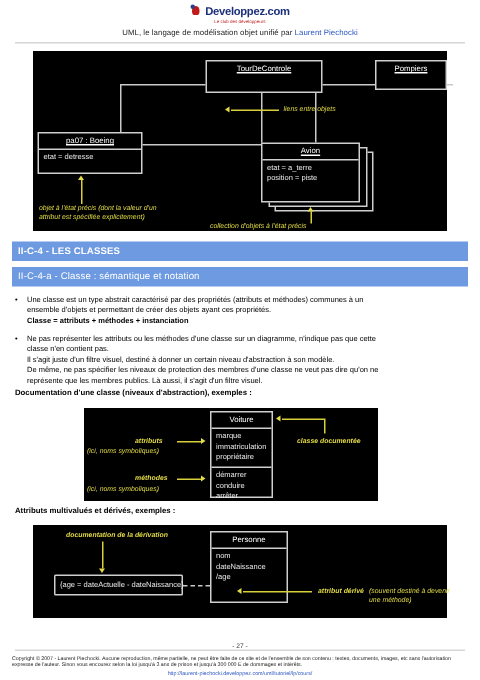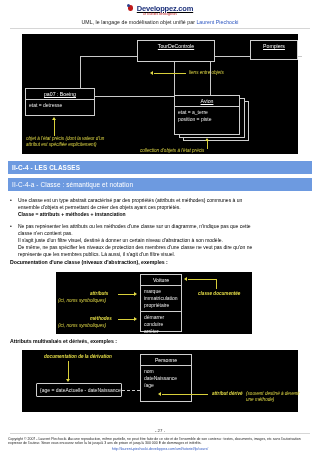--- a/index.html
+++ b/index.html
@@ -7,22 +7,22 @@
     width: 320px; height: 453px;
     background: #ffffff;
     font-family: "Liberation Sans", sans-serif;
     overflow: hidden;
   }
   .page { position: relative; width: 320px; height: 453px; background: #fff; }
 
   
   .header { width: 100%; padding-top: 3px; text-align: center; }
   .logo-row {
-    display: flex; align-items: center; justify-content: center;
-    gap: 2px; height: 11px; text-decoration: underline;
+    display: flex; justify-content: center;
+    gap: 2px; height: 11px;
   }
   .logo-mark { width: 8px; height: 9px; position: relative; }
   .logo-mark .bug {
     position: absolute; left: 1px; top: 1px;
     width: 5px; height: 6px; border-radius: 50% 50% 40% 40%;
     background: #c01a1a;
   }
   .logo-mark .ant {
     position: absolute; left: 0px; top: 0px;
     width: 3px; height: 3px; border-radius: 50%;

